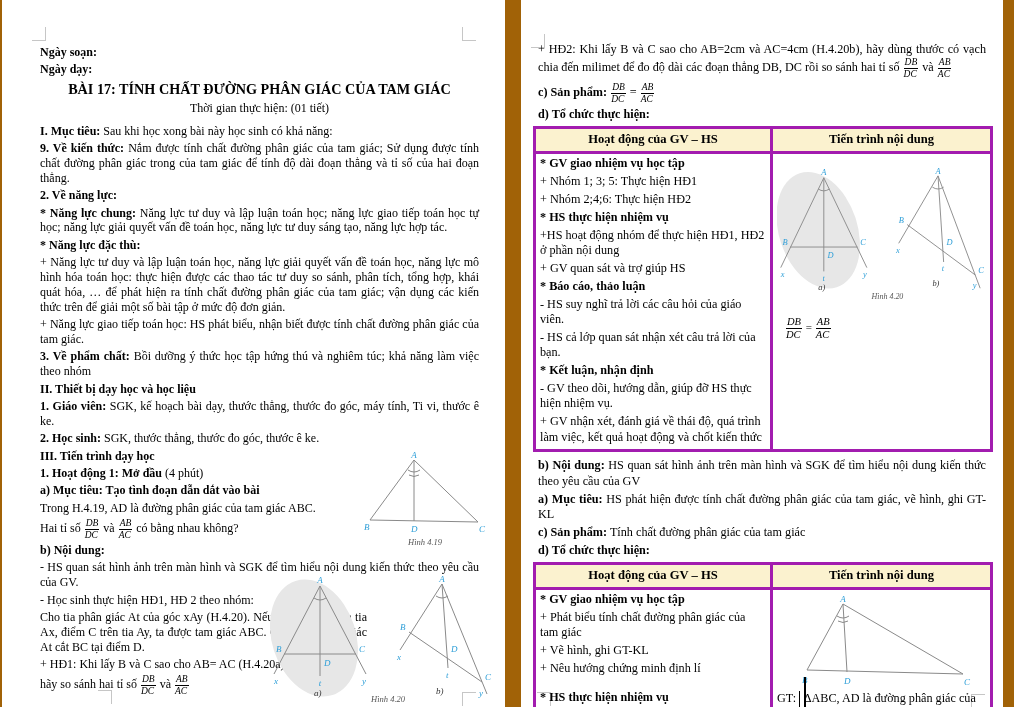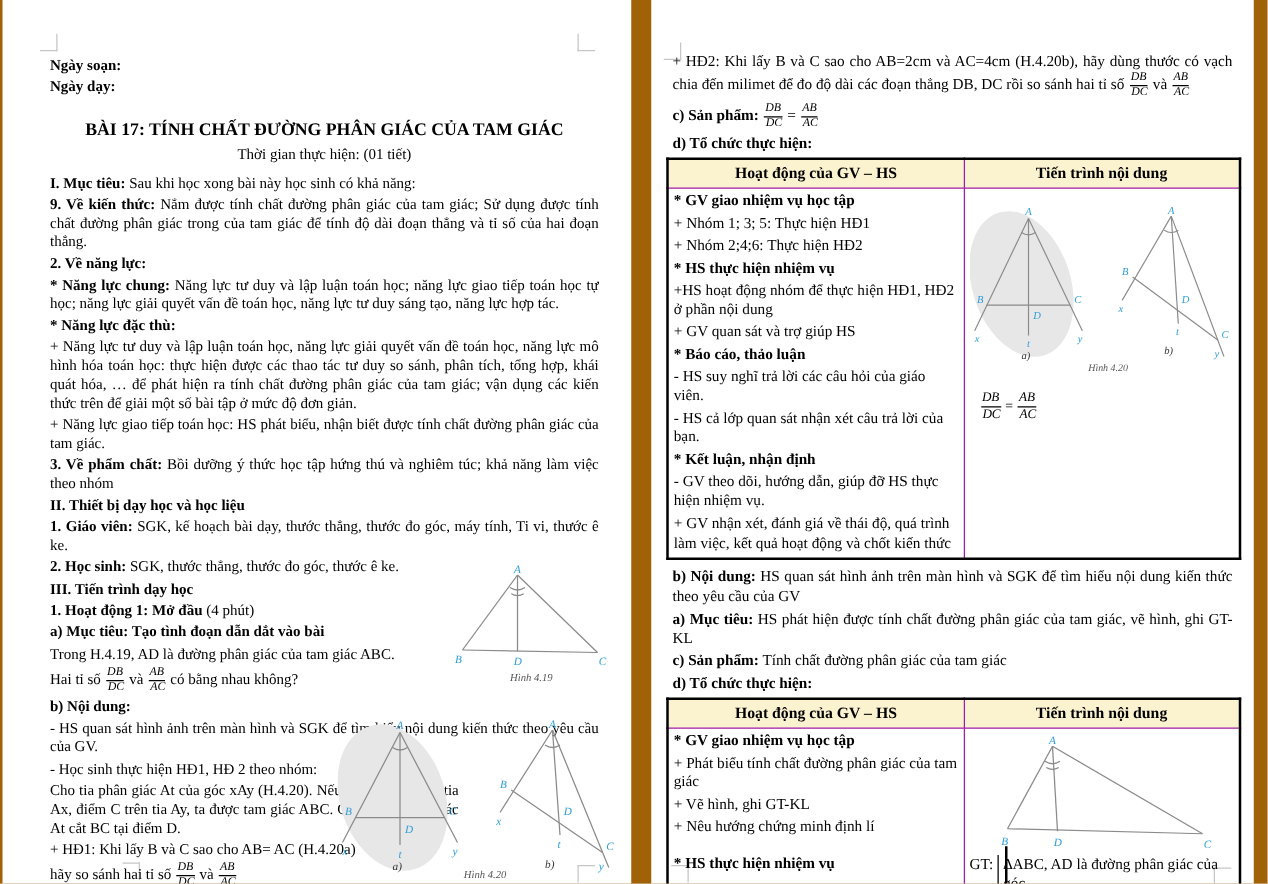--- a/index.html
+++ b/index.html
@@ -9,42 +9,42 @@
   .page{position:absolute;top:0;height:707px;background:#fff;overflow:hidden}
   .page-left{left:2px;width:503px}
   .page-right{left:521px;width:482px}
 
   .content{position:relative;height:100%}
   .content-left{padding:45px 26px 0 38px;font-size:12px;line-height:1.24;text-align:justify}
   .content-right{padding:42px 17px 0 17px;font-size:12.2px;line-height:1.26;text-align:justify}
 
   .para{margin-bottom:2.5px}
   .bold{font-weight:bold}
-  .title{font-size:14.2px;font-weight:bold;text-align:center;margin:19px 0 2px;text-align:center}
+  .title{font-size:14.2px;font-weight:bold;text-align:center;margin:4px 0 2px;text-align:center}
   .subtitle{text-align:center;margin-bottom:8px}
   .mt12{margin-top:14px}
 
-  .frac{display:inline-flex;flex-direction:column;align-items:flex-end;vertical-align:middle;
+  .frac{display:inline-flex;flex-direction:column;align-items:flex-start;vertical-align:middle;
         font-style:italic;font-size:9.5px;line-height:1.12;padding:0 1px;font-weight:normal}
   .frac .fn{border-bottom:1px solid #000;padding:0 1px}
 
   
   .fig{position:absolute}
   .fig svg text{font-style:italic;fill:#2f9fd8;font-size:9px;font-family:"Liberation Serif",serif}
   .fig svg text.cap{fill:#555;font-size:8.5px}
   .fig svg text.sub{fill:#333;font-size:9px}
   .fig svg line,.fig svg path{stroke:#8a8a8a;stroke-width:1;fill:none}
   .leaf{fill:#e7e7e7;stroke:none}
 
   .narrow-419{padding-right:142px}
   .narrow-420{padding-right:112px}
 
   
   .tbl{border-collapse:collapse;width:460px;margin:4px 0 6px -5px;table-layout:fixed}
-  .tbl th,.tbl td{border:1px solid #a21caf}
+  .tbl th,.tbl td{border:3px solid #a21caf}
   .tbl{border:2px solid #000}
   .tbl th{background:#fbf2cf;font-size:12.6px;padding:3px 2px;text-align:center}
   .tbl td{vertical-align:top;padding:2px 4px;font-size:12.2px;text-align:left}
   .col-left{width:237px}
   .cell-fig{position:relative;padding:2px}
   .eq{margin:8px 0 0 8px;font-size:11px}
   .eq .frac{font-size:10.5px}
 
   .gt-row{display:flex;margin-top:3px;font-size:12.2px;line-height:1.25;text-align:left}
   .gt-label{padding-right:3px}

